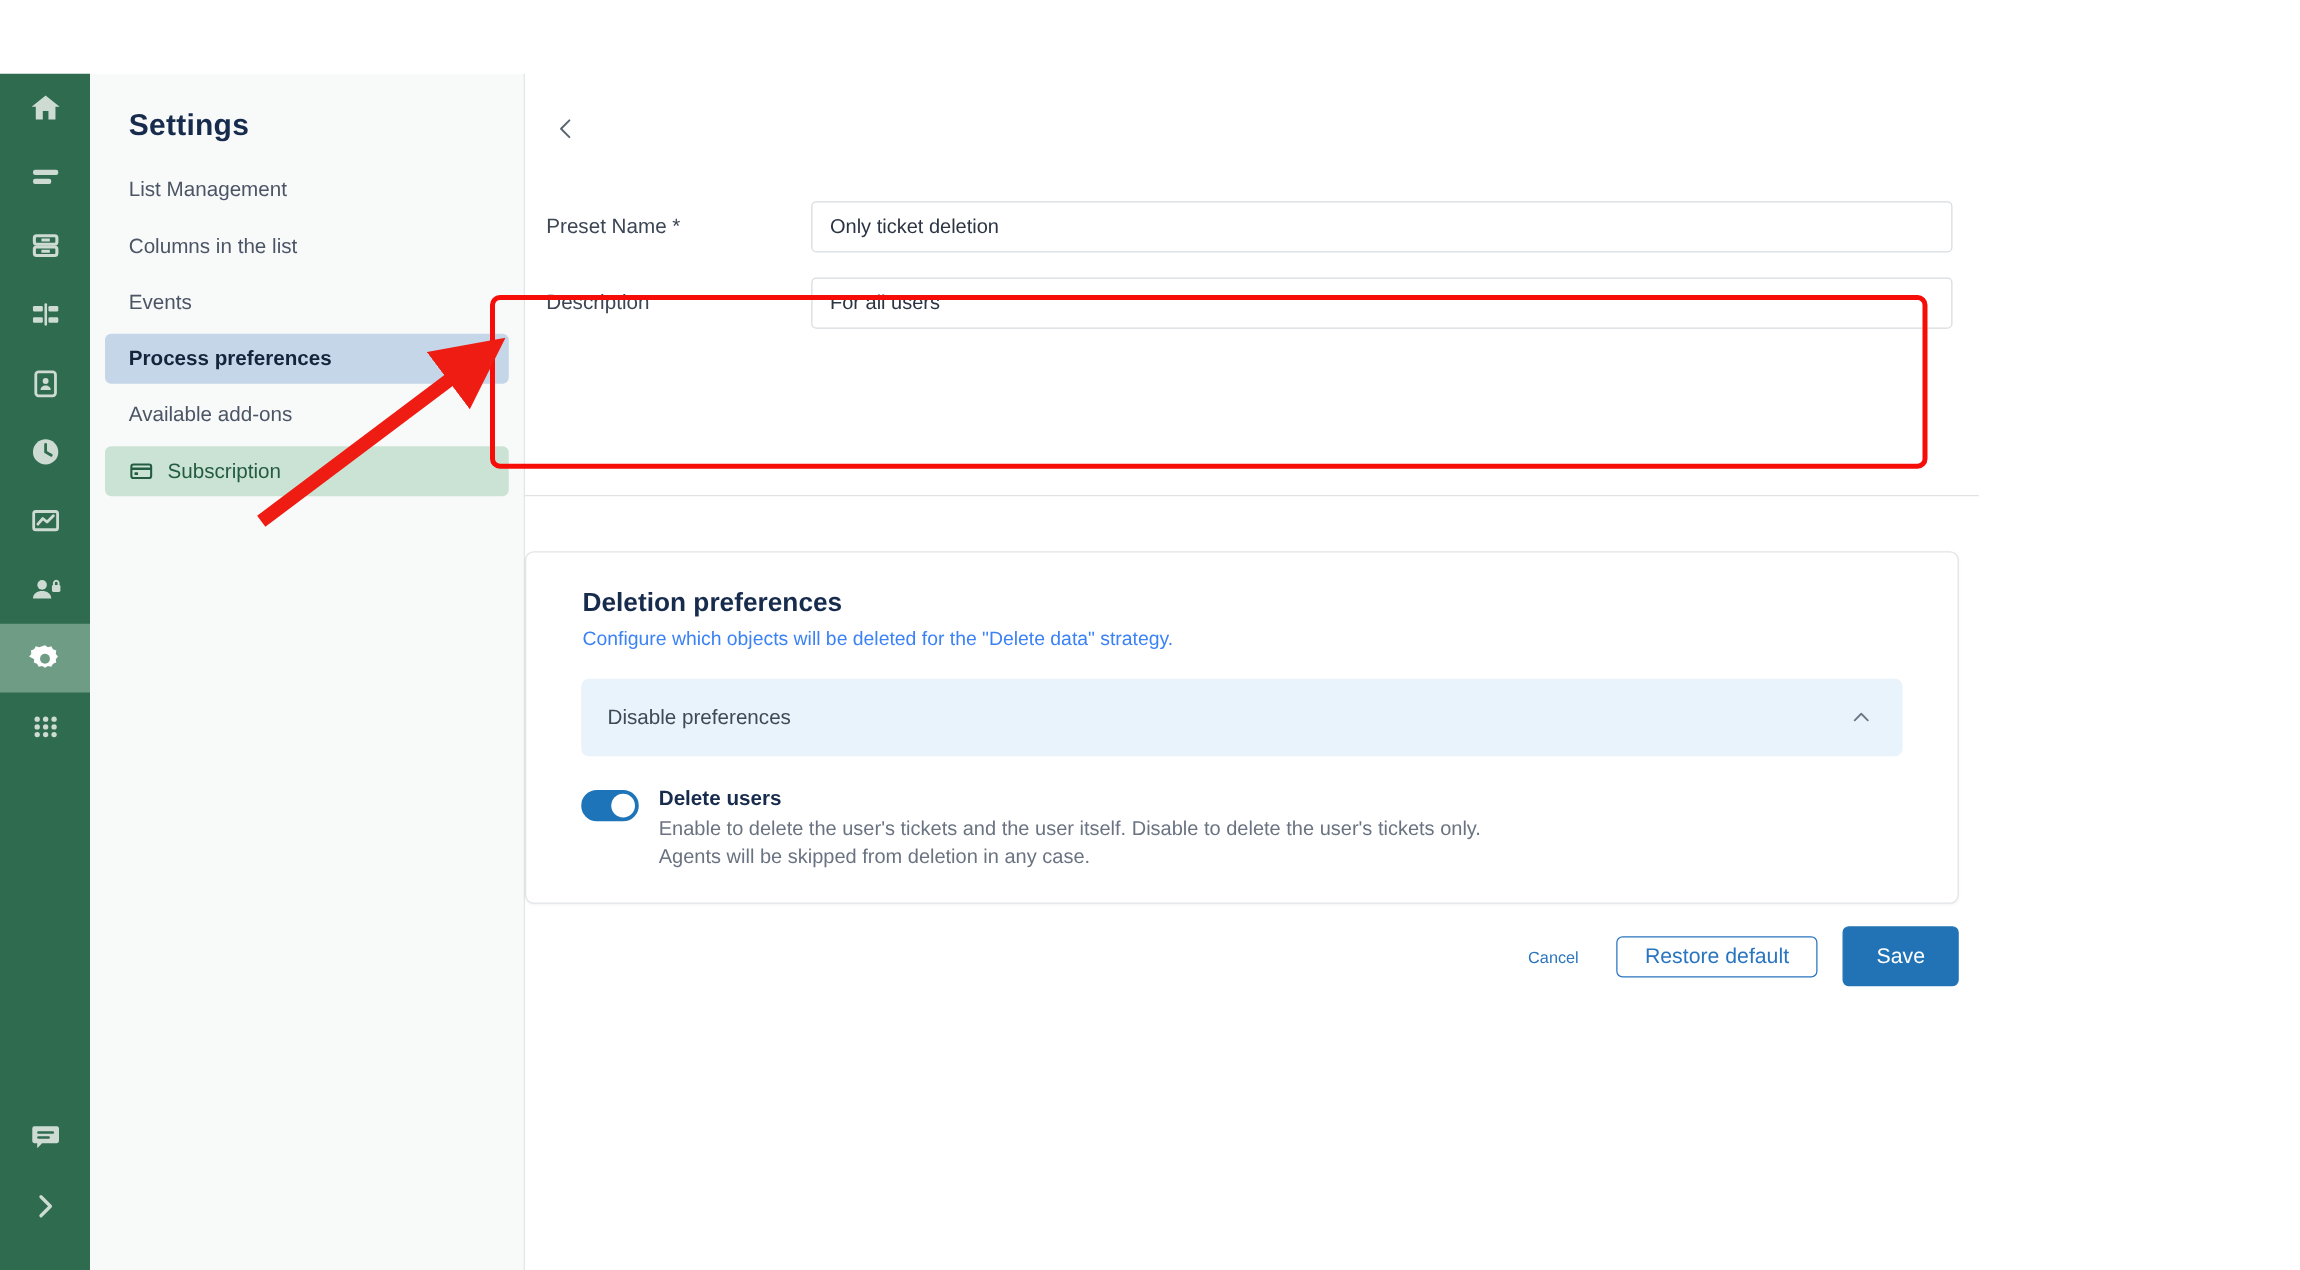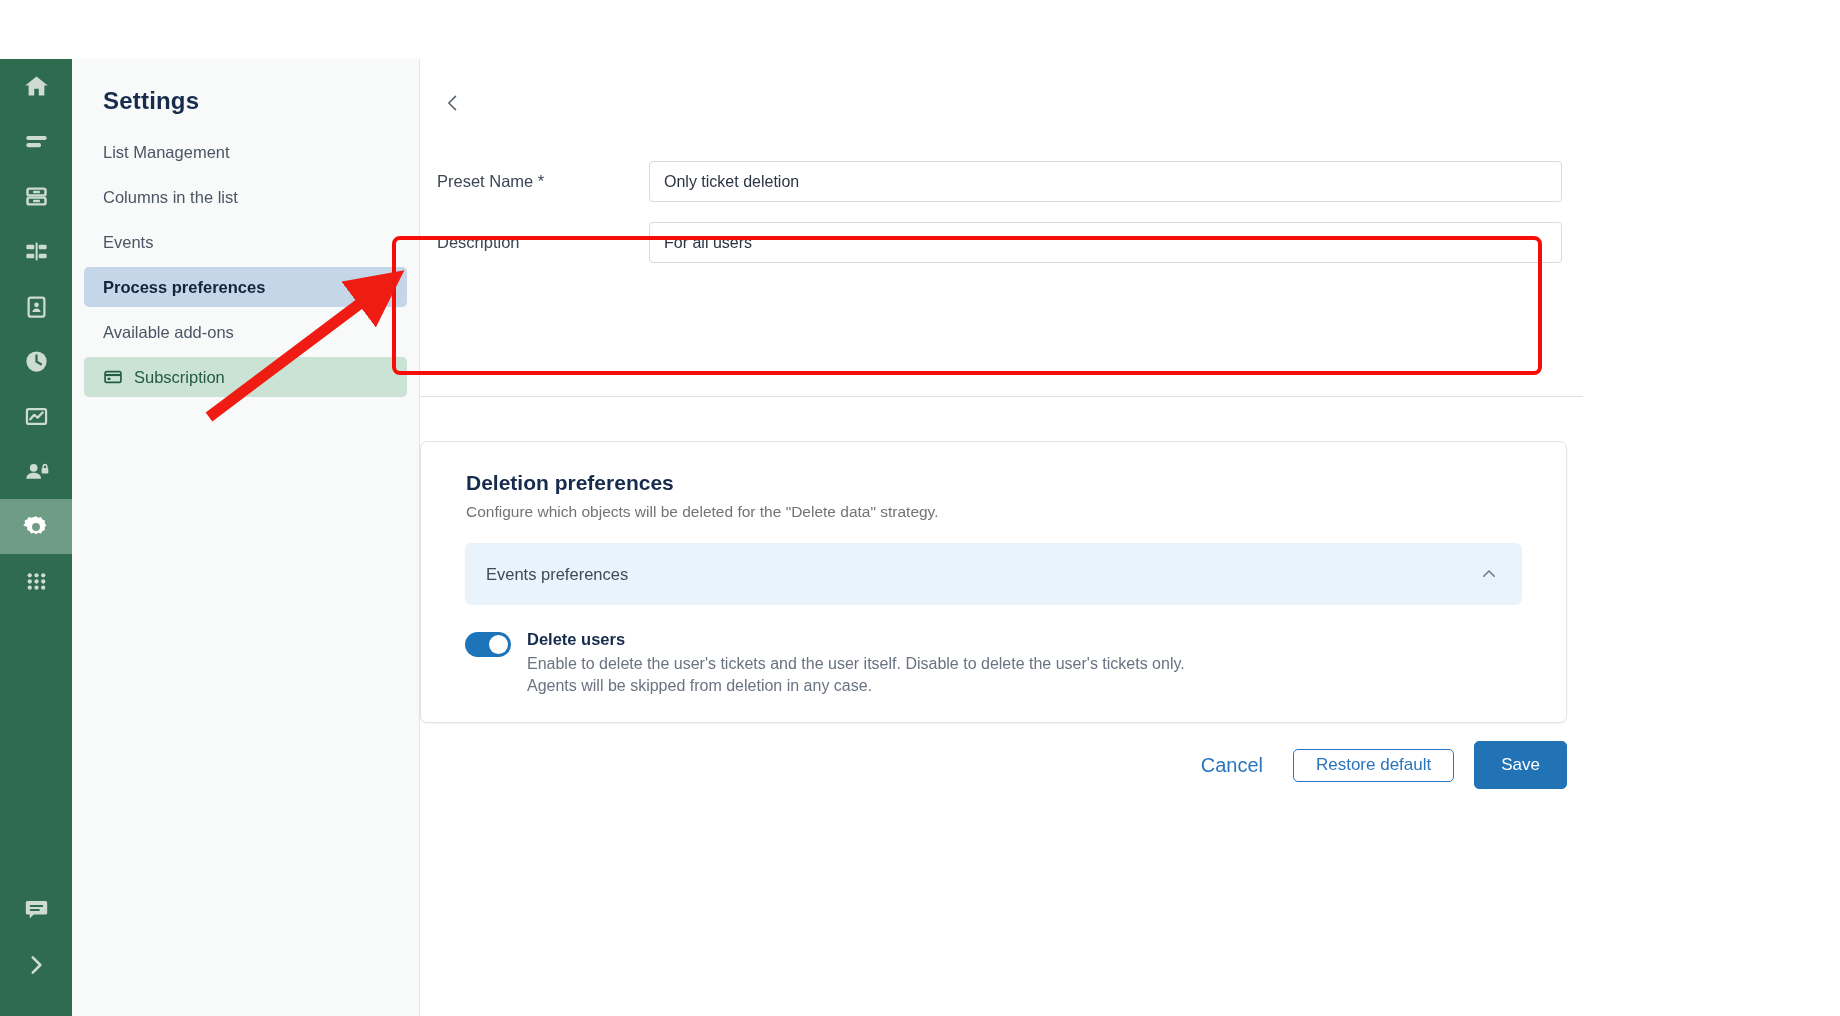--- a/index.html
+++ b/index.html
@@ -159,21 +159,21 @@
     background: #ffffff;
     border: 1px solid #e2e4e6;
     border-radius: 7px;
     box-shadow: 0 1px 2px rgba(20,30,50,.05);
   }
   .card-title {
     font-size: 21px; font-weight: 600; color: #172b4d;
     padding: 29px 0 0 45px;
   }
   .card-sub {
-    font-size: 15.5px; color: #737373;
+    font-size: 15.5px; color: #3b82f6;
     padding: 8px 0 0 45px;
   }
   .accordion {
     margin: 22px 44px 0 44px;
     height: 62px;
     background: #e9f3fb;
     border-radius: 6px;
     display: flex; align-items: center; justify-content: space-between;
     padding: 0 24px 0 21px;
   }
@@ -204,21 +204,21 @@
   }
 
   
   .btn-row {
     position: absolute; top: 585px; left: 0px;
     width: 1147px;
     display: flex; align-items: center; justify-content: flex-end;
     gap: 20px;
   }
   .btn-cancel {
-    font-size: 20px; color: #2a75c0;
+    font-size: 13px; color: #2a75c0;
     padding: 8px 10px;
     background: none; border: none;
   }
   .btn-outline {
     font-size: 17px; color: #2a75c0;
     background: #ffffff;
     border: 1px solid #2a75c0;
     border-radius: 5px;
     height: 33px; padding: 0 22px;
   }
@@ -425,21 +425,21 @@
         <div class="form-input">For all users</div>
       </div>
 
       <div class="divider"></div>
 
       <div class="pref-card">
         <div class="card-title">Deletion preferences</div>
         <div class="card-sub">Configure which objects will be deleted for the "Delete data" strategy.</div>
 
         <div class="accordion">
-          <span class="accordion-label">Events preferences</span>
+          <span class="accordion-label">Disable preferences</span>
           <span class="chev-up">
             <svg width="18" height="18" viewBox="0 0 24 24" fill="none" stroke="currentColor" stroke-width="2" stroke-linecap="round" stroke-linejoin="round">
               <polyline points="5,15 12,8 19,15"></polyline>
             </svg>
           </span>
         </div>
 
         <div class="toggle-row">
           <div class="toggle">
             <div class="knob"></div>

